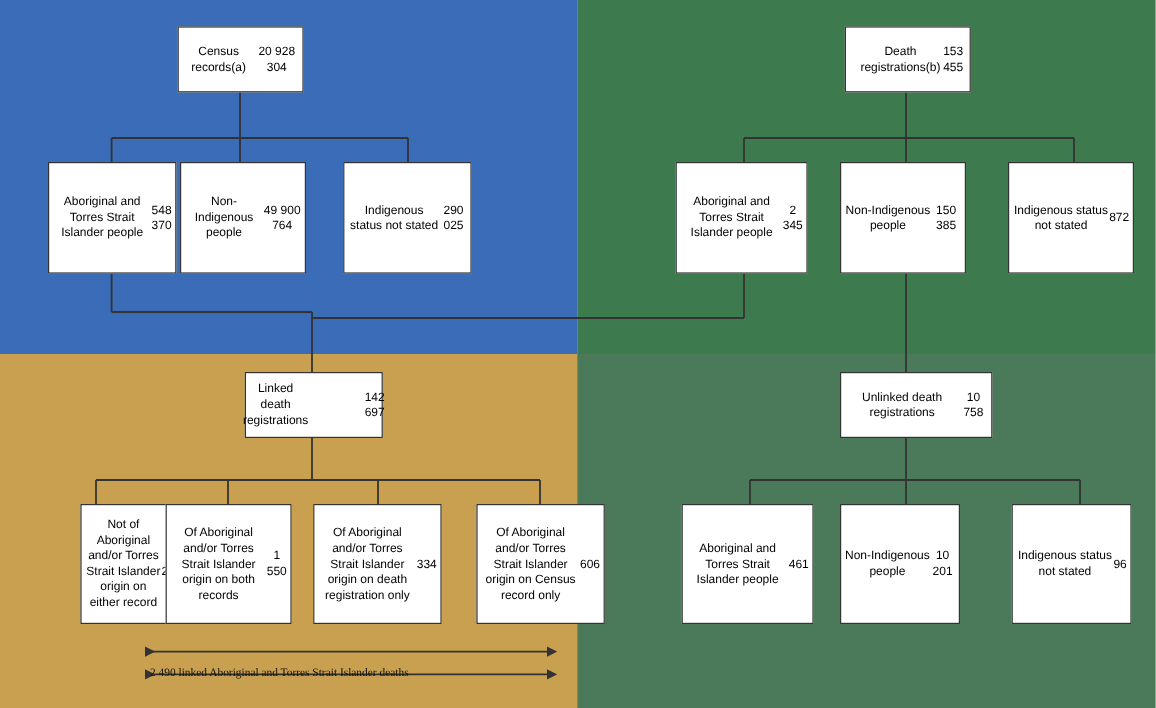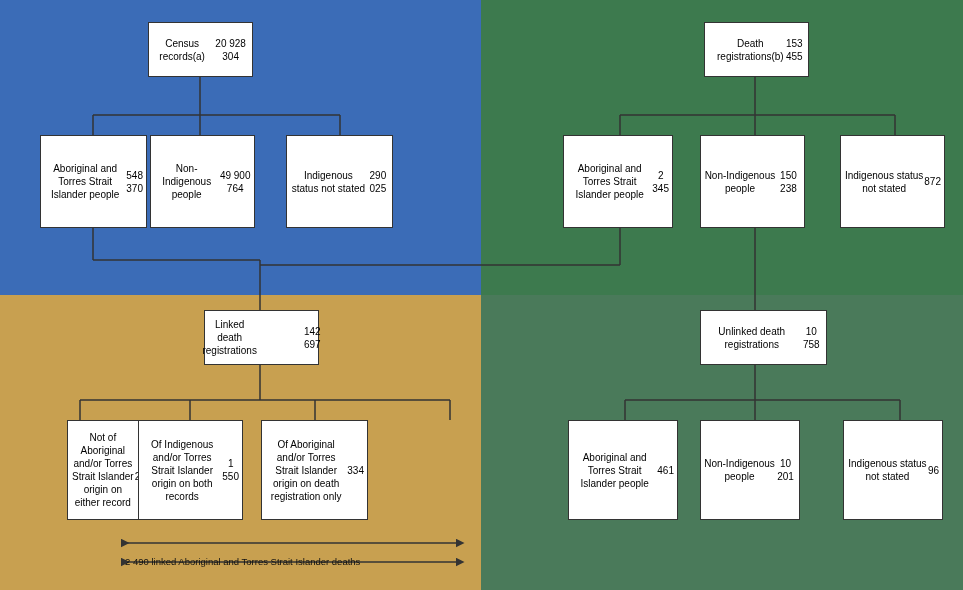--- a/index.html
+++ b/index.html
@@ -132,21 +132,21 @@
     <span class="value">290 025</span>
   </div>
 
   <div class="box" style="left:563px; top:135px; width:110px; height:93px;">
     <span class="label">Aboriginal and Torres Strait Islander people</span>
     <span class="value">2 345</span>
   </div>
 
   <div class="box" style="left:700px; top:135px; width:105px; height:93px;">
     <span class="label">Non-Indigenous people</span>
-    <span class="value">150 238</span>
+    <span class="value">150 385</span>
   </div>
 
   <div class="box" style="left:840px; top:135px; width:105px; height:93px;">
     <span class="label">Indigenous status not stated</span>
     <span class="value">872</span>
   </div>
 
   <div class="box" style="left:204px; top:310px; width:115px; height:55px;gap:47px;">
     <span class="label">Linked death registrations</span>
     <span class="value">142 697</span>
@@ -156,40 +156,44 @@
     <span class="label">Unlinked death registrations</span>
     <span class="value">10 758</span>
   </div>
 
   <div class="box" style="left:30px; top:420px; width:100px; height:100px;margin-left:37px;">
     <span class="label">Not of Aboriginal and/or Torres Strait Islander origin on either record</span>
     <span class="value">140 207(c)</span>
   </div>
 
   <div class="box" style="left:138px; top:420px; width:105px; height:100px;">
-    <span class="label">Of Indigenous and/or Torres Strait Islander origin on both records</span>
+    <span class="label">Of Aboriginal and/or Torres Strait Islander origin on both records</span>
     <span class="value">1 550</span>
   </div>
 
   <div class="box" style="left:261px; top:420px; width:107px; height:100px;">
     <span class="label">Of Aboriginal and/or Torres Strait Islander origin on death registration only</span>
     <span class="value">334</span>
   </div>
 
+  <div class="box" style="left:397px; top:420px; width:107px; height:100px;">
+    <span class="label">Of Aboriginal and/or Torres Strait Islander origin on Census record only</span>
+    <span class="value">606</span>
+  </div>
 
   <div class="box" style="left:568px; top:420px; width:110px; height:100px;">
     <span class="label">Aboriginal and Torres Strait Islander people</span>
     <span class="value">461</span>
   </div>
 
   <div class="box" style="left:700px; top:420px; width:100px; height:100px;">
     <span class="label">Non-Indigenous people</span>
     <span class="value">10 201</span>
   </div>
 
   <div class="box" style="left:843px; top:420px; width:100px; height:100px;">
     <span class="label">Indigenous status not stated</span>
     <span class="value">96</span>
   </div>
 
-  <div style="position:absolute; left:125px; top:556px; font-size:9.5px; color:#111; width:335px;">2 490 linked Aboriginal and Torres Strait Islander deaths</div>
+  <div style="position:absolute; left:125px; top:556px; font-size:9.5px; color:#111; width:335px;font-family:Liberation Serif, serif;">2 490 linked Aboriginal and Torres Strait Islander deaths</div>
 
 </div>
 
 </body></html>

